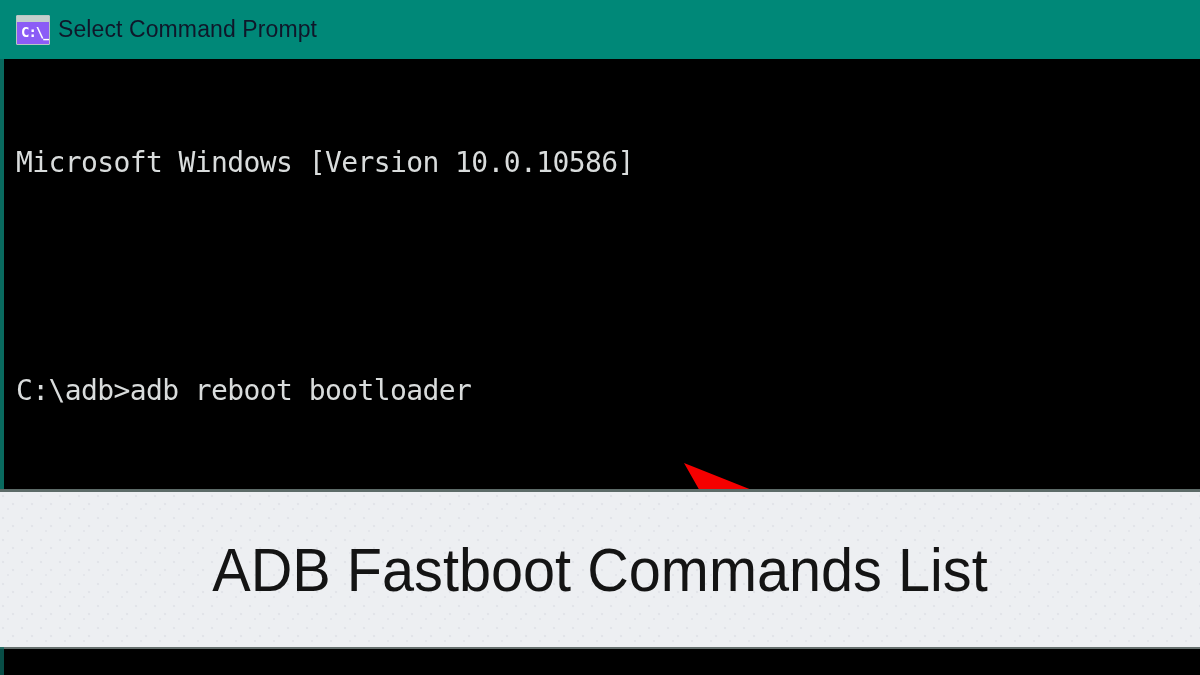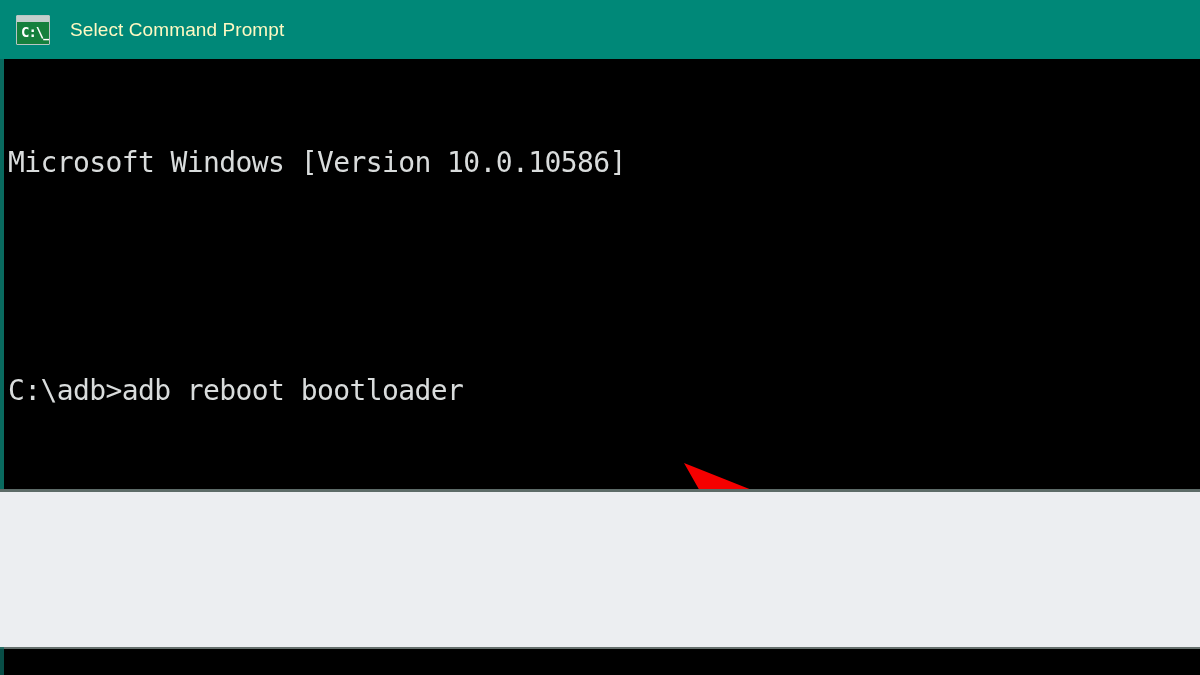--- a/index.html
+++ b/index.html
@@ -32,22 +32,22 @@
     display: flex;
     align-items: center;
     padding-left: 16px;
     box-sizing: border-box;
   }
   #cmd-icon {
     position: relative;
     width: 34px;
     height: 30px;
     flex: 0 0 auto;
-    margin-right: 20px;
-    background: #15803d;
+    margin-right: 8px;
+    background: #8b5cf6;
     border: 1px solid #b9c6c3;
     box-sizing: border-box;
     border-radius: 1px;
     overflow: hidden;
   }
   #cmd-icon .bar {
     position: absolute;
     left: 0; top: 0;
     width: 100%;
     height: 6px;
@@ -59,23 +59,23 @@
     top: 8px;
     color: #ffffff;
     font-family: "DejaVu Sans Mono", monospace;
     font-size: 14px;
     font-weight: bold;
     line-height: 16px;
     letter-spacing: -1px;
     white-space: nowrap;
   }
   #title-text {
-    color: #fef9c3;
+    color: #0f172a;
     font-family: "Liberation Sans", sans-serif;
-    font-size: 19px;
+    font-size: 23px;
     font-weight: 400;
     letter-spacing: 0.1px;
     white-space: nowrap;
   }
 
   
   #console {
     position: absolute;
     left: 0; top: 59px;
     width: 1200px;
@@ -107,21 +107,21 @@
     font-family: "DejaVu Sans Mono", monospace;
     font-size: 28px;
     line-height: 38px;
     color: #d9dcdc;
     white-space: pre;
     letter-spacing: -0.6px;
   }
   .cline {
     display: block;
     height: 38px;
-    padding-left: 8px;
+    padding-left: 16px;
   }
   .cline.blank { color: transparent; }
 
   
   #arrow {
     position: absolute;
     left: 660px;
     top: 395px;
     width: 200px;
     height: 100px;
@@ -206,19 +206,22 @@
       
     </div>
 
     <svg id="arrow" viewBox="0 0 200 100">
       <polygon points="24,9 112,44 92,56 148,100 128,100 82,68 70,90" fill="#f50000"></polygon>
     </svg>
 
     <div id="console-bottomedge"></div>
   </div>
 
+  <div id="caption-band">
+    <div id="caption-text">ADB Fastboot Commands List</div>
+  </div>
 
   <div id="bottom-strip">
     <div id="bottom-strip-edge"></div>
     <div id="bottom-strip-leftedge"></div>
   </div>
 
 </div>
 
 </body></html>

